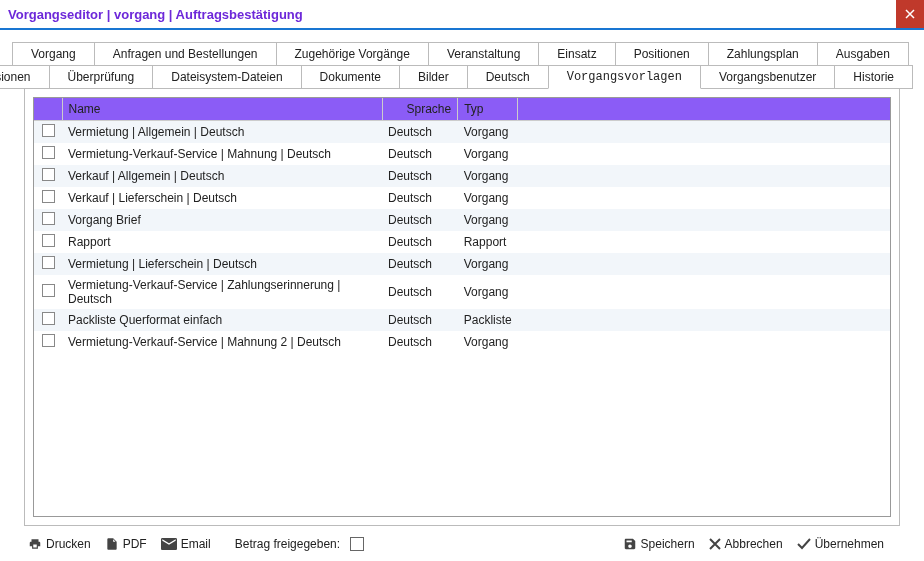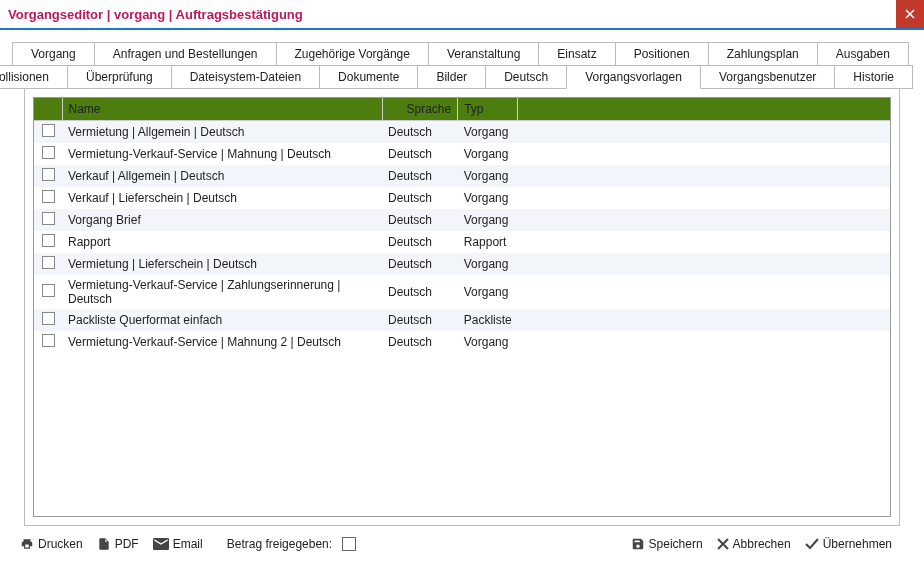--- a/index.html
+++ b/index.html
@@ -1,44 +1,44 @@
 <!DOCTYPE html>
 <html><head>
 <meta charset="utf-8">
 <style>
 * { box-sizing: border-box; margin: 0; padding: 0; }
 body { font-family: "Segoe UI", Tahoma, sans-serif; font-size: 12px; background: #fff; color: #222; width: 924px; height: 561px; overflow: hidden; position: relative; }
 
 .titlebar { height: 30px; border-bottom: 2px solid #1976d2; display: flex; align-items: center; padding-left: 8px; position: relative; }
-.titlebar .title { font-size: 13px; font-weight: 600; color: #be185d; }
+.titlebar .title { font-size: 13px; font-weight: 600; color: #6d28d9; }
 .titlebar .close { position: absolute; right: 0; top: 0; width: 28px; height: 28px; background: #c0392b; color: #fff; display: flex; align-items: center; justify-content: center; font-size: 11px; cursor: pointer; }
 
 .tabs-area { padding: 12px 12px 0 12px; }
 .tab-row { display: flex; flex-wrap: nowrap; }
 .tab-row + .tab-row { margin-top: -1px; justify-content: flex-end; }
 .tab { border: 1px solid #bbb; background: #fff; padding: 4px 10px; font-size: 12px; cursor: pointer; margin-right: -1px; white-space: nowrap; flex-shrink: 0; }
 .tab.big { padding: 4px 18px; }
-.tab.active { background: #fff; border-bottom: 1px solid #fff; position: relative; z-index: 2; font-weight: 400; }
+.tab.active { background: #fff; border-bottom: 1px solid #fff; position: relative; z-index: 2; font-weight: 400; font-family: Liberation Mono, monospace; }
 .tab-row:last-child { }
 
 .content { margin: 0 12px 12px 12px; border: 1px solid #bbb; border-top: none; padding: 8px; }
 .table-wrap { border: 1px solid #999; height: 420px; overflow: auto; }
 table { width: 100%; border-collapse: collapse; font-size: 12px; }
-thead th { text-align: left; font-weight: 400; background: #4d7c0f; border-right: 1px solid #ccc; border-bottom: 1px solid #ccc; padding: 4px 6px; position: sticky; top: 0; }
+thead th { text-align: left; font-weight: 400; background: #8b5cf6; border-right: 1px solid #ccc; border-bottom: 1px solid #ccc; padding: 4px 6px; position: sticky; top: 0; }
 thead th.cb-col { width: 28px; border-right: 1px solid #ccc; }
 thead th.name-col { width: 320px; }
 thead th.lang-col { width: 54px; padding-left: 24px; }
 thead th.typ-col { width: 54px; border-right: none; }
 thead th.filler { border-right: none; border-left: 1px solid #ccc;}
 tbody td { padding: 3px 6px; border: none; }
 tbody tr:nth-child(odd) { background: #f2f6fa; }
 tbody tr:nth-child(even) { background: #fff; }
 .cb { width: 13px; height: 13px; border: 1px solid #888; display: inline-block; background: #fff; }
 
-.footer { position: absolute; bottom: 0; left: 0; right: 0; height: 34px; display: flex; align-items: center; padding: 0 20px; font-size: 12px; }
+.footer { position: absolute; bottom: 0; left: 0; right: 0; height: 34px; display: flex; align-items: center; padding: 0 28px; font-size: 12px; }
 .footer .act { display: flex; align-items: center; gap: 4px; margin-right: 14px; cursor: pointer; }
 .footer .spacer { flex: 1; }
 .footer .icon { display: inline-block; }
 .cb-small { width: 14px; height: 14px; border: 1px solid #666; display: inline-block; margin-left: 6px; vertical-align: middle; }
 
 svg { display: block; }
 </style>
 </head>
 <body>
 

